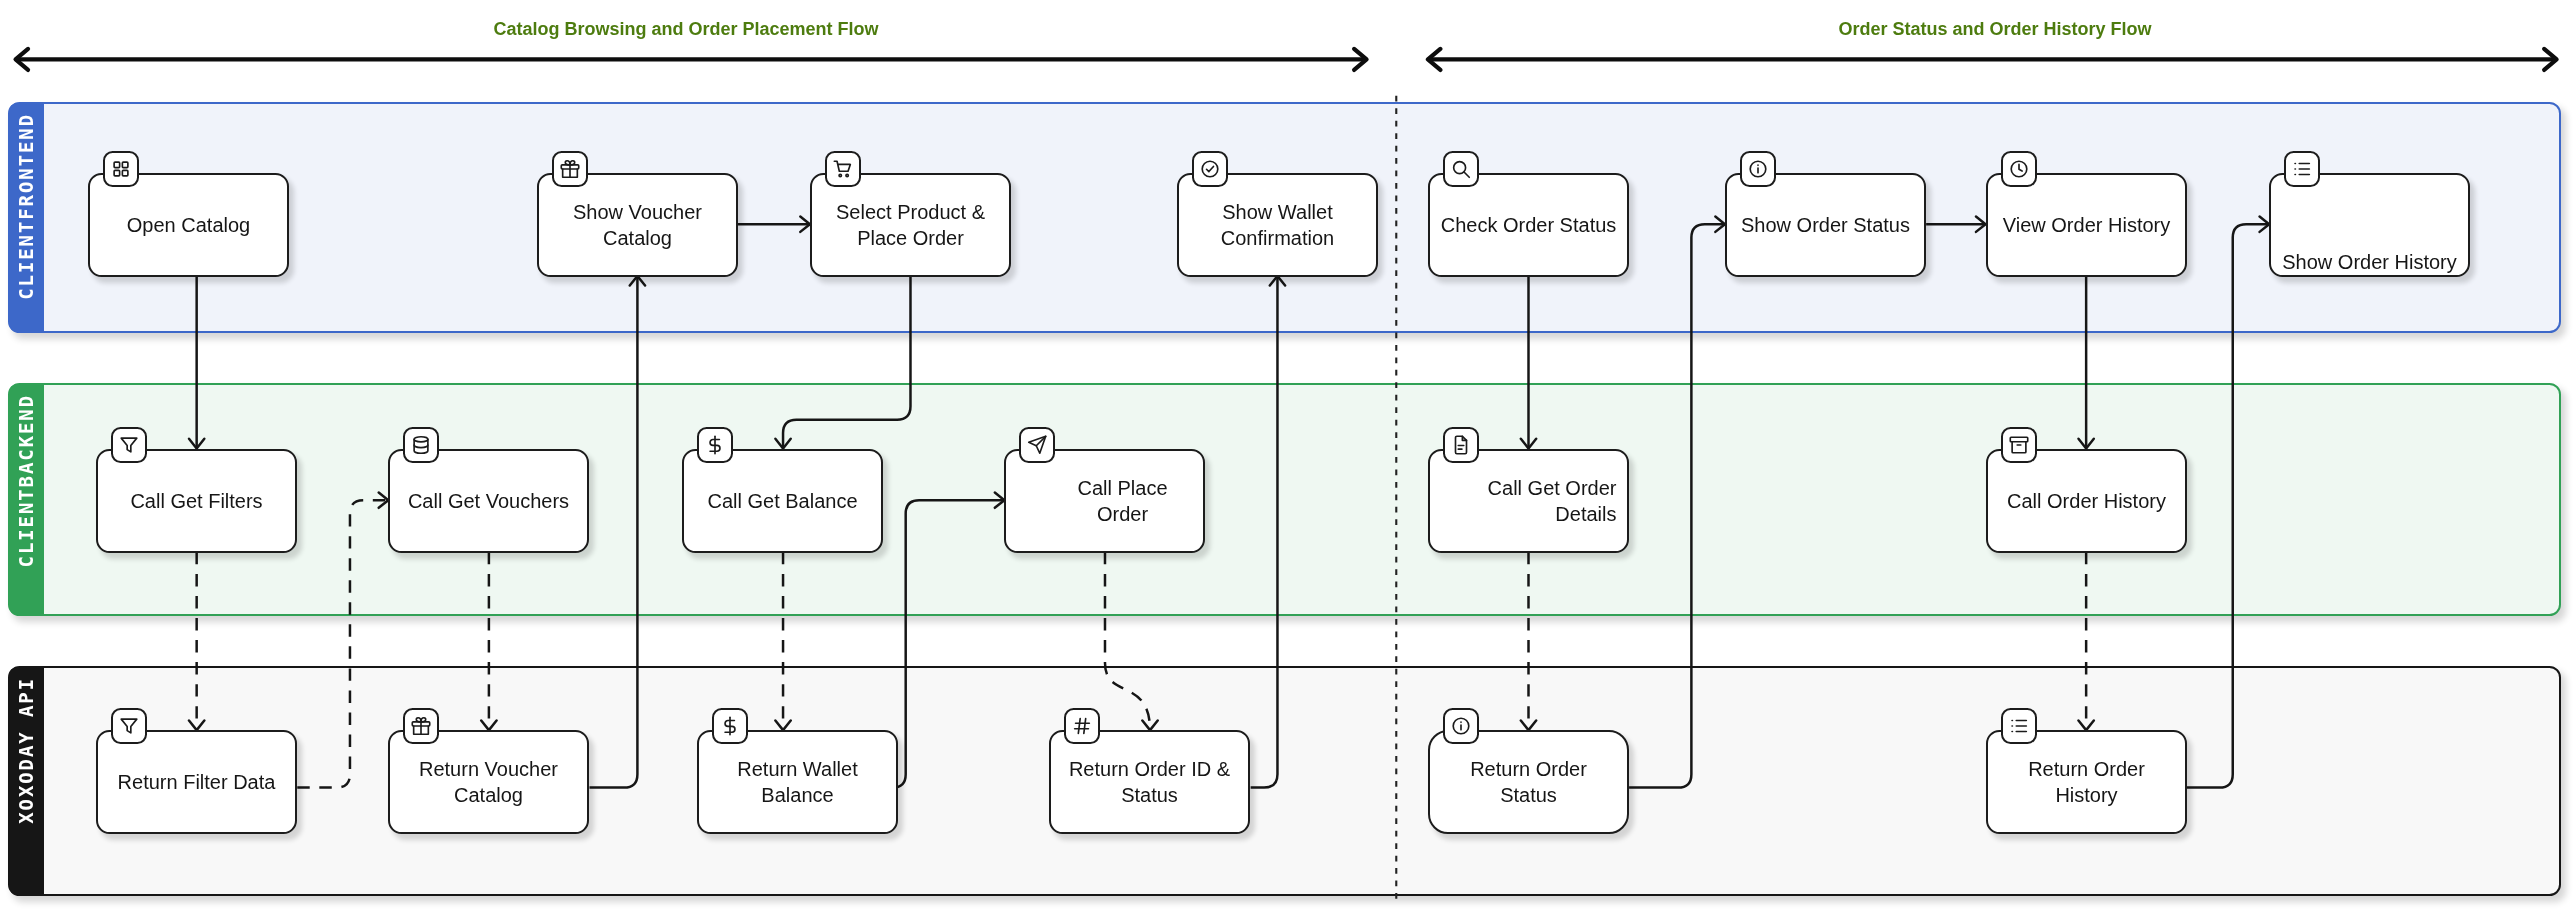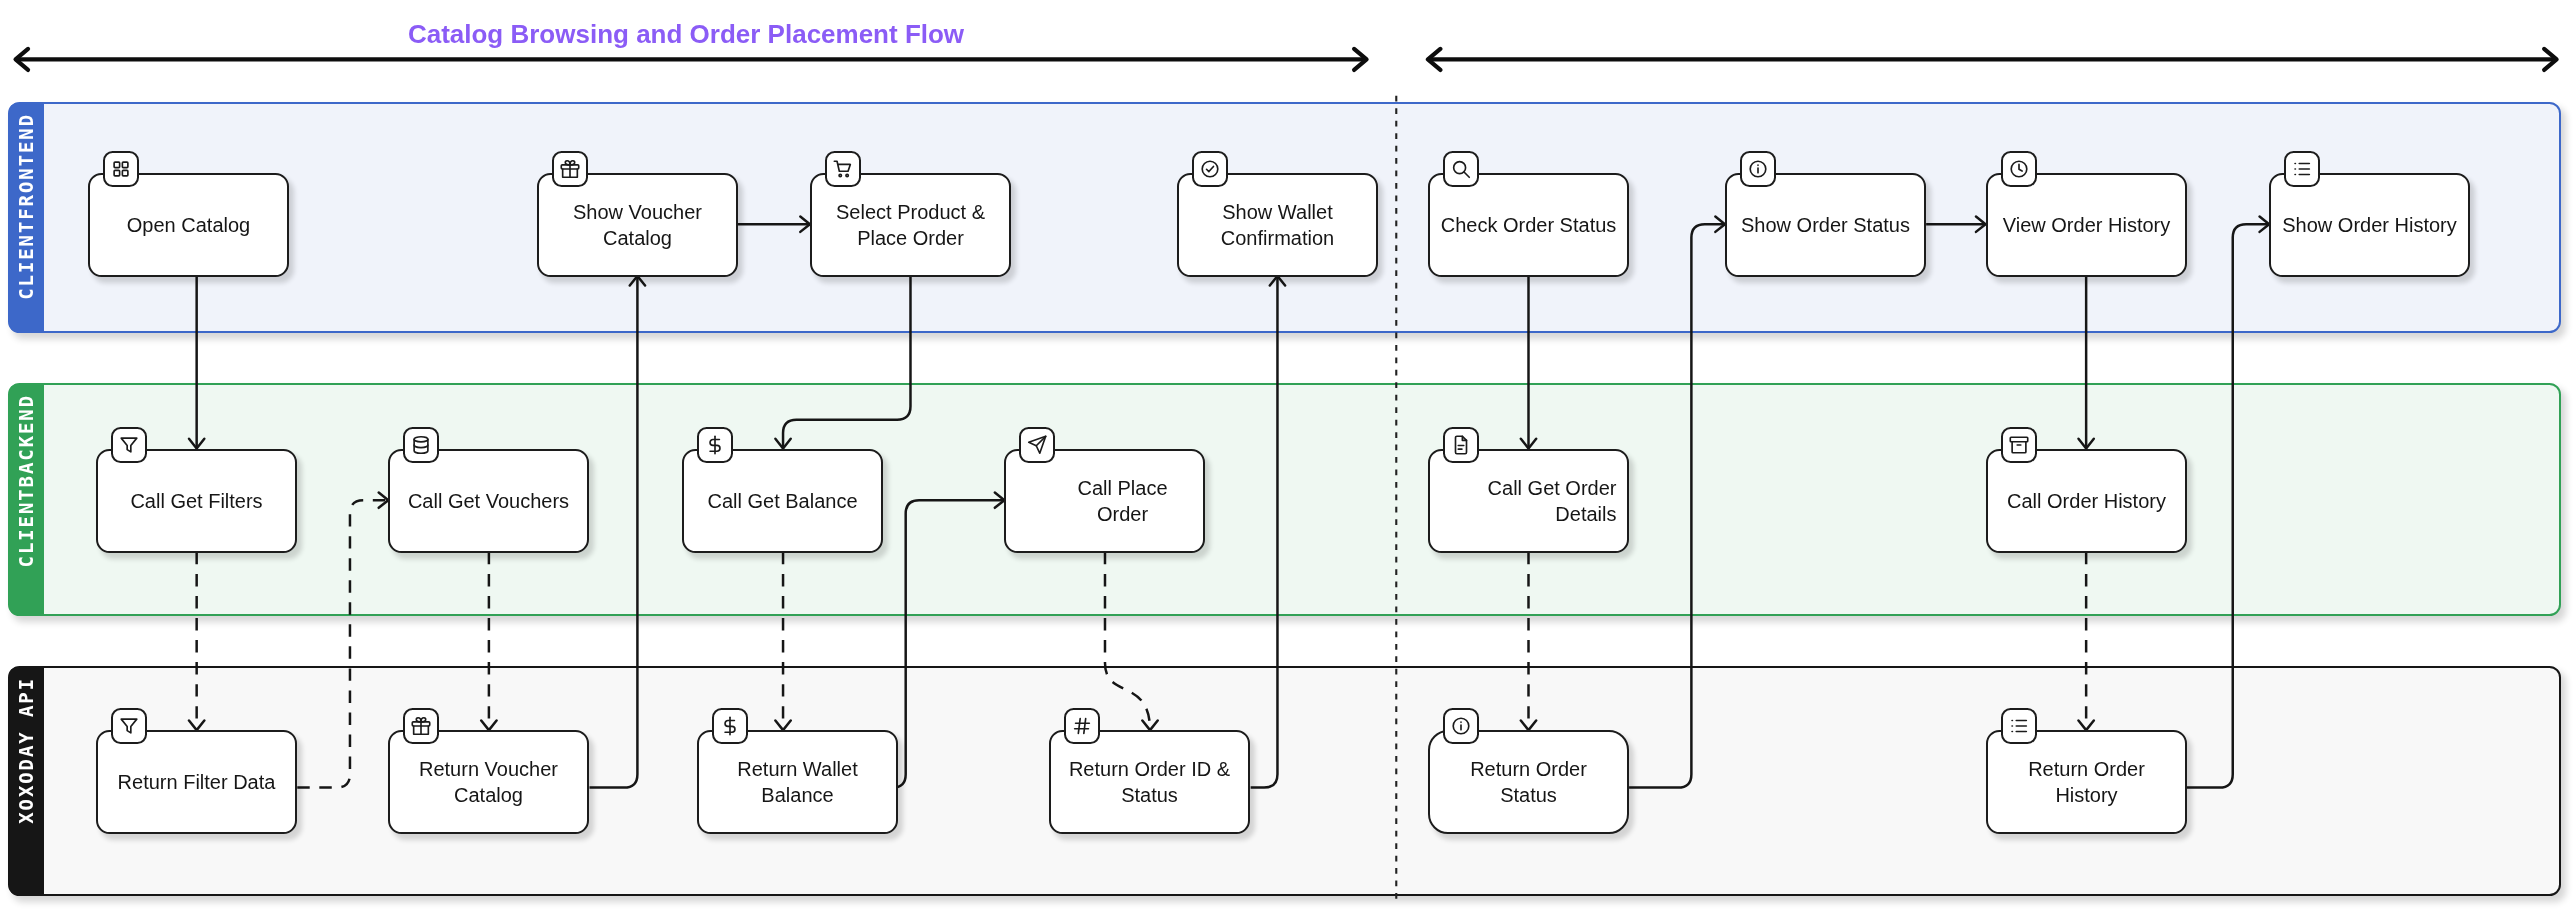--- a/index.html
+++ b/index.html
@@ -1,19 +1,19 @@
 <!DOCTYPE html>
 <html><head>
 <meta charset="utf-8">
 <style>
   html,body{margin:0;padding:0;background:#ffffff;}
   .canvas{position:relative;width:2576px;height:916px;overflow:hidden;
           font-family:"Liberation Sans",sans-serif;color:#161616;}
   .flow-title{position:absolute;top:19px;transform:translateX(-50%);
-          font-size:26px;font-weight:bold;white-space:nowrap;color:#8b5cf6;}
+          font-size:18px;font-weight:bold;white-space:nowrap;color:#4d7c0f;}
   .lane{position:absolute;border:2.9px solid;border-radius:11.5px;
           box-shadow:4.8px 5.8px 7.7px rgba(0,0,0,0.16);box-sizing:border-box;}
   .lane .band{position:absolute;left:-1px;top:-1px;bottom:-1px;width:35px;
           border-radius:8.6px 0 0 8.6px;display:flex;flex-direction:column;align-items:center;}
   .lane .band span{writing-mode:vertical-rl;transform:rotate(180deg);
           color:#ffffff;font-family:"DejaVu Sans Mono",monospace;font-weight:bold;
           font-size:19px;letter-spacing:1.9px;margin-top:9.6px;white-space:nowrap;}
   #wires{position:absolute;left:0;top:0;}
   #wires path.edge{fill:none;stroke:#161616;stroke-width:2.6px;}
   #wires path.dashed{stroke-dasharray:13 10;}
@@ -28,20 +28,21 @@
   .badge{position:absolute;left:12.5px;top:-24px;width:36px;height:36px;background:#ffffff;
           border:2.9px solid #1c1c1c;border-radius:9.6px;box-sizing:border-box;
           display:flex;align-items:center;justify-content:center;}
   .badge svg{width:22px;height:22px;display:block;}
 </style>
 </head>
 <body>
 
 <div class="canvas">
   <div class="flow-title" id="title-0" style="left: 686px;">Catalog Browsing and Order Placement Flow</div>
+  <div class="flow-title" id="title-1" style="left: 1995px;">Order Status and Order History Flow</div>
   <div id="lanes">
       <div class="lane" style="left: 7.7px; top: 102px; width: 2553px; height: 231px; border-color: rgb(61, 104, 201); background: rgb(240, 243, 250);">
         <div class="band" style="background: rgb(61, 104, 201);">
           <span>CLIENTFRONTEND</span>
         </div>
       </div>
       <div class="lane" style="left: 7.7px; top: 383px; width: 2553px; height: 233px; border-color: rgb(49, 161, 86); background: rgb(239, 248, 242);">
         <div class="band" style="background: rgb(49, 161, 86);">
           <span>CLIENTBACKEND</span>
         </div>
@@ -151,21 +152,21 @@
       </div>
       <div class="node" style="left: 1986px; top: 173px;">
         <span class="badge">
           <svg viewBox="0 0 24 24" fill="none" stroke="#1b1b1b" stroke-width="1.8" stroke-linecap="round" stroke-linejoin="round">
             <circle cx="12" cy="12" r="8.5"></circle>
             <polyline points="12,7 12,12.3 15.4,14.2"></polyline>
           </svg>
         </span>
         <div class="lbl">View Order History</div>
       </div>
-      <div class="node" style="left: 2269px; top: 173px;">
+      <div class="node" style="left: 2269px; top: 173px; align-items: flex-end;">
         <span class="badge">
           <svg viewBox="0 0 24 24" fill="none" stroke="#1b1b1b" stroke-width="1.8" stroke-linecap="round" stroke-linejoin="round">
             <line x1="9" y1="6" x2="20" y2="6"></line>
             <line x1="9" y1="12" x2="20" y2="12"></line>
             <line x1="9" y1="18" x2="20" y2="18"></line>
             <line x1="4.4" y1="6" x2="4.8" y2="6"></line>
             <line x1="4.4" y1="12" x2="4.8" y2="12"></line>
             <line x1="4.4" y1="18" x2="4.8" y2="18"></line>
           </svg>
         </span>

